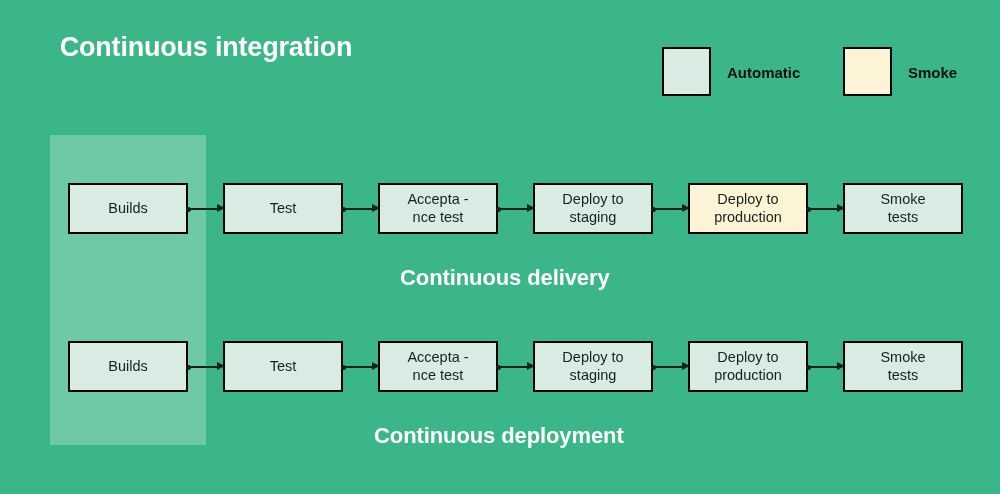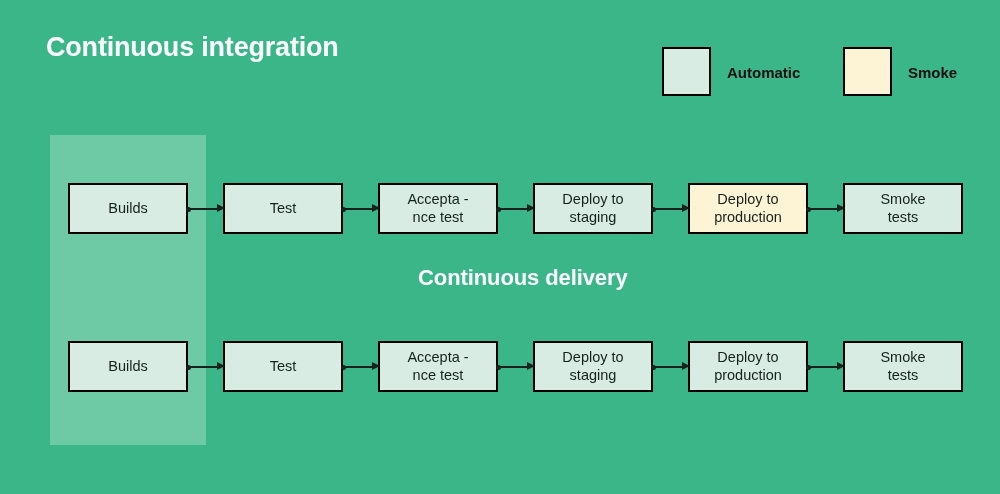--- a/index.html
+++ b/index.html
@@ -33,31 +33,32 @@
   .title {
     position: absolute;
     left: 46px;
     top: 30px;
     width: 320px;
     color: #ffffff;
     font-size: 27px;
     font-weight: bold;
     line-height: 1.33;
     letter-spacing: -0.2px;
+    text-align: center;
   }
   .section-label {
     position: absolute;
     color: #ffffff;
     font-size: 22px;
     font-weight: bold;
     letter-spacing: -0.1px;
     white-space: nowrap;
   }
   .cd-label {
-    left: 418px;
+    left: 400px;
     top: 265px;
   }
   .cdep-label {
     left: 374px;
     top: 423px;
   }
 
   
   .legend-swatch {
     position: absolute;
@@ -228,14 +229,15 @@
     <span class="dot"></span>
     <span class="shaft" style="width:29px;"></span>
     <span class="head" style="left:31px;"></span>
   </div>
   <div class="connector" style="left:806px; top:362px; width:39px;">
     <span class="dot"></span>
     <span class="shaft" style="width:29px;"></span>
     <span class="head" style="left:31px;"></span>
   </div>
 
+  <div class="section-label cdep-label">Continuous deployment</div>
 
 </div>
 
 </body></html>

